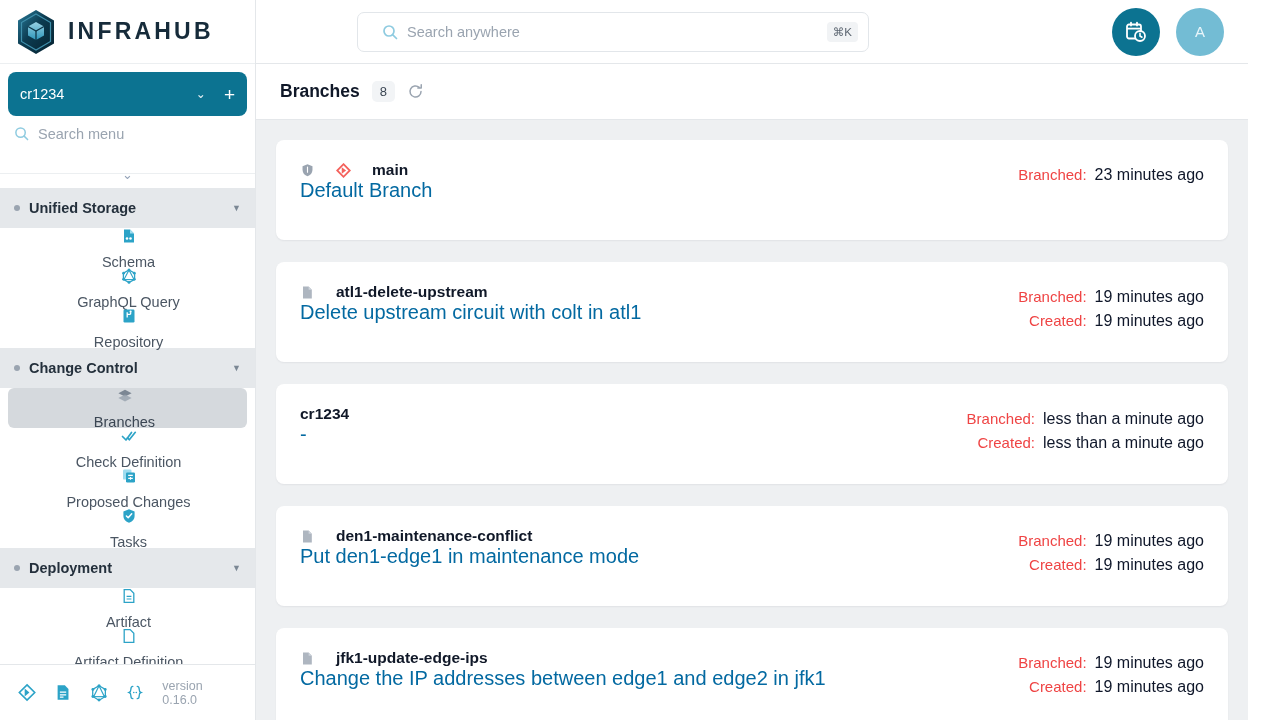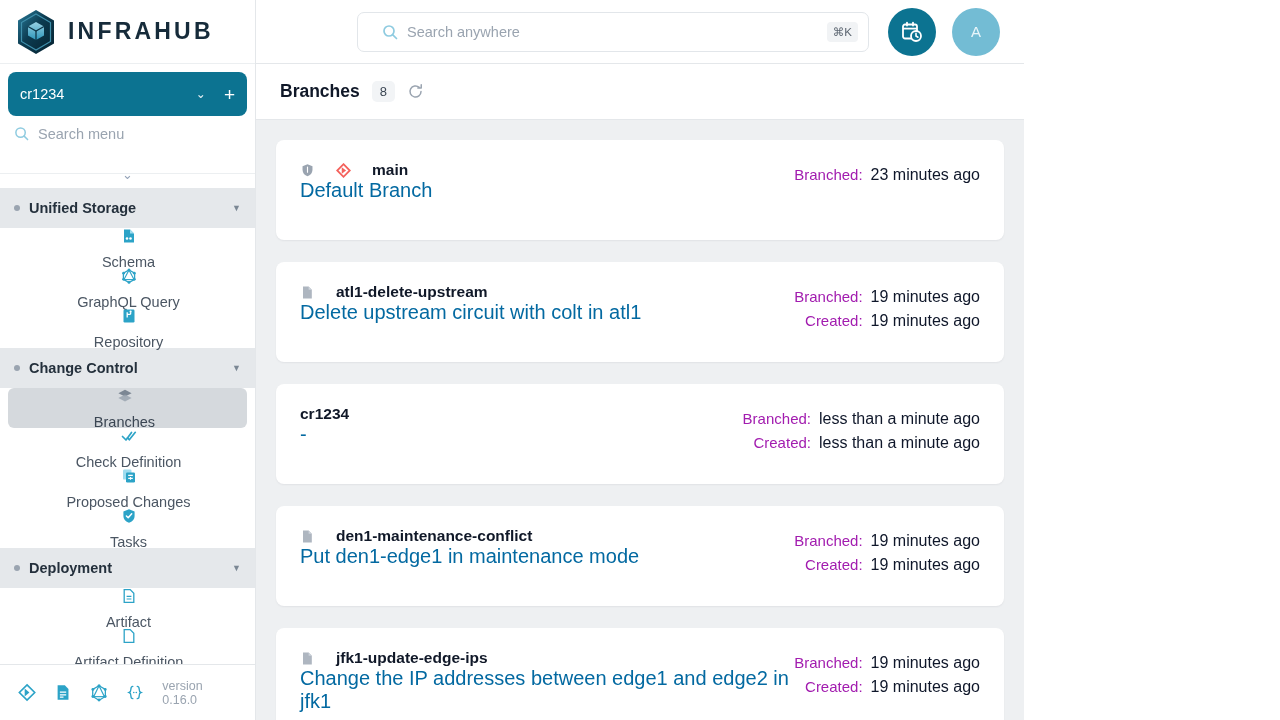--- a/index.html
+++ b/index.html
@@ -3,21 +3,21 @@
 <meta charset="utf-8">
 <style>
   * { box-sizing: border-box; margin: 0; padding: 0; }
   html, body {
     width: 1280px; height: 720px;
     overflow: hidden;
     font-family: "Liberation Sans", sans-serif;
     background: #ffffff;
     color: #1f2937;
   }
-  .app { display: flex; width: 1024px; height: 720px; position: relative; }
+  .app { display: flex; width: 1248px; height: 720px; position: relative; }
 
   
   .sidebar {
     width: 256px; height: 720px;
     background: #ffffff;
     border-right: 1px solid #e4e7ea;
     display: flex; flex-direction: column;
     position: relative;
     flex: 0 0 256px;
   }
@@ -158,21 +158,21 @@
   }
   .card-left { flex: 1; min-width: 0; }
   .card-title-row { display: flex; align-items: center; gap: 21px; }
   .card-title { font-size: 15.5px; font-weight: 700; color: #101828; }
   .card-desc { font-size: 20px; color: #0369a1; margin-top: 0; }
   .card-right { text-align: right; padding-top: 2px; }
   .meta-row {
     display: flex; justify-content: flex-end; align-items: baseline;
     gap: 8px; line-height: 24px;
   }
-  .meta-label { font-size: 15px; color: #a21caf; }
+  .meta-label { font-size: 15px; color: #ef4444; }
   .meta-value { font-size: 16px; color: #0f172a; }
   .ico-16 { width: 15px; height: 15px; display: block; flex: 0 0 15px; }
 </style>
 </head>
 <body>
 
 <div class="app">
 
   <aside class="sidebar">
 

